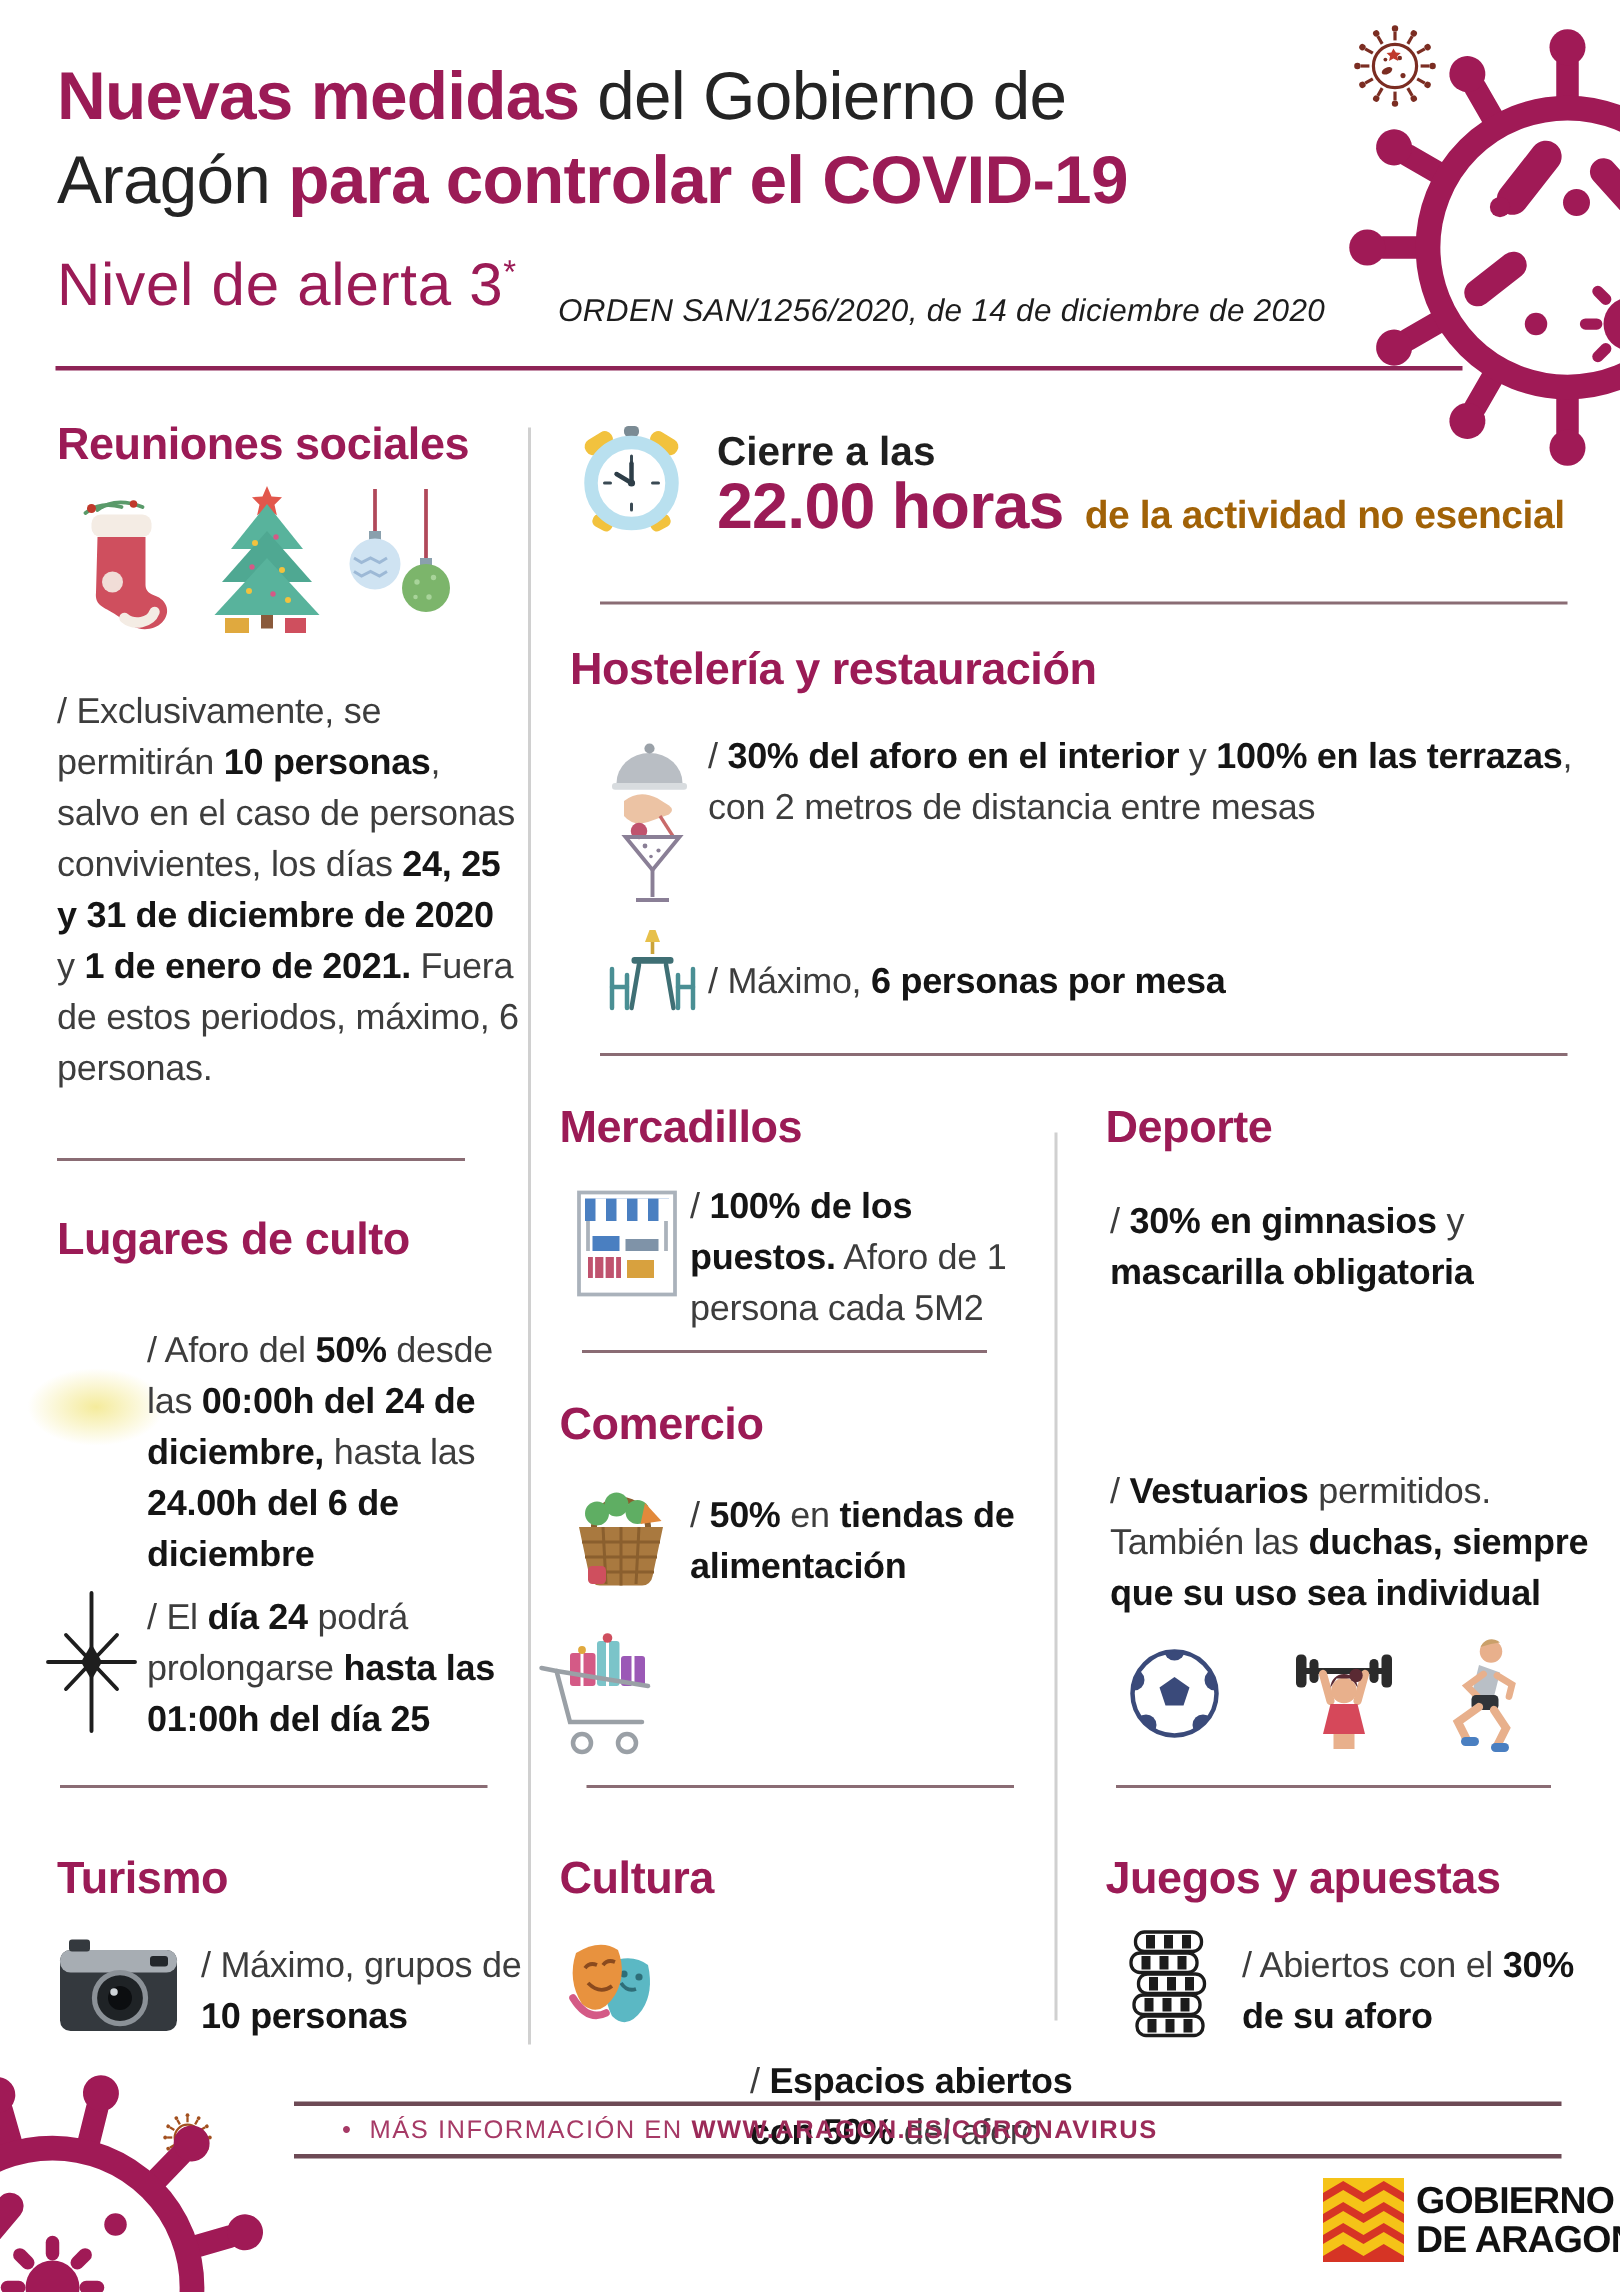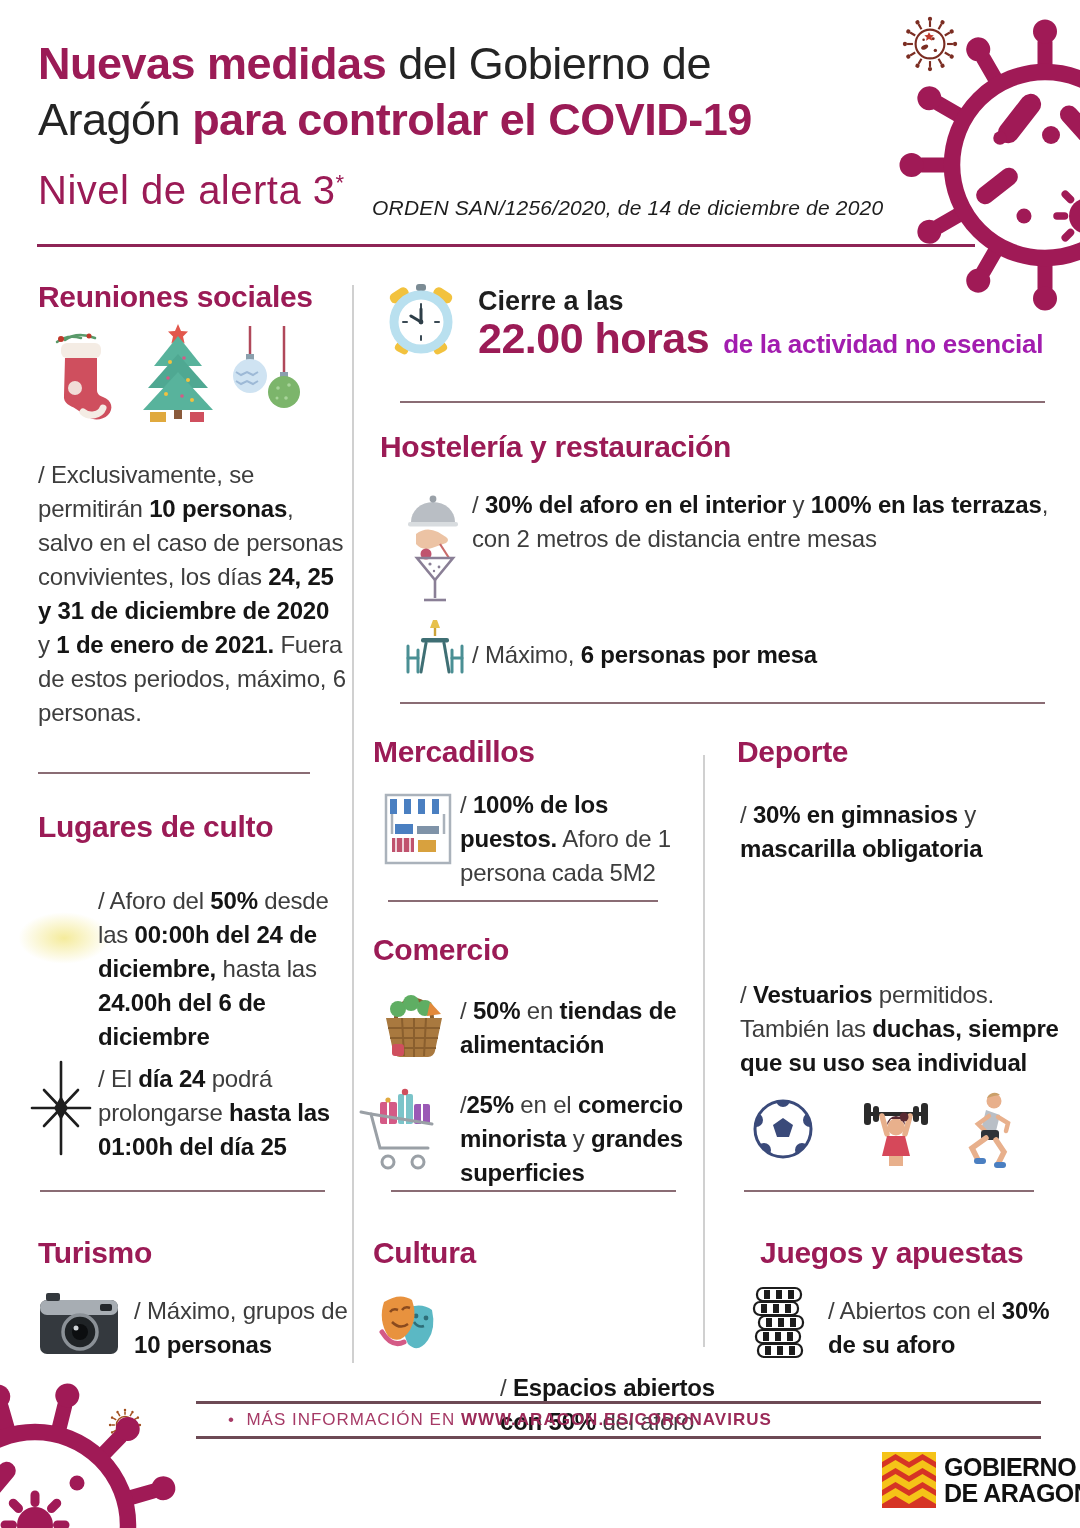--- a/index.html
+++ b/index.html
@@ -23,21 +23,21 @@
   .c-dark{color:#242424;font-weight:400;}
   .alert{font-size:40px;color:var(--accent);font-weight:400;letter-spacing:0.5px;}
   .alert sup{font-size:22px;}
   .order{font-size:21px;font-style:italic;font-weight:400;color:#1d1d1d;letter-spacing:0.2px;}
   .sec-title{font-size:30px;font-weight:700;color:var(--accent);letter-spacing:-0.3px;white-space:nowrap;}
   .body-text{font-size:24px;line-height:34px;color:var(--body);letter-spacing:-0.2px;}
   .body-text .b,.b{font-weight:700;color:var(--bold);}
   .closure-intro{font-size:27px;font-weight:700;color:#1f1f1f;}
   .closure-row{display:flex;align-items:baseline;}
   .closure-time{font-size:43px;font-weight:700;color:var(--accent);letter-spacing:-0.5px;}
-  .closure-suffix{font-size:26px;font-weight:700;color:#a21caf;margin-left:14px;letter-spacing:-0.3px;}
+  .closure-suffix{font-size:26px;font-weight:700;color:#a16207;margin-left:14px;letter-spacing:-0.3px;}
   .footer-info{font-size:17px;color:#a63a66;letter-spacing:1px;white-space:nowrap;}
   .footer-info .lk{font-weight:700;color:#9b2a58;}
   .logo-text{font-size:25px;line-height:26px;font-weight:700;color:#111;letter-spacing:-0.5px;white-space:nowrap;}
   svg{display:block;}
 </style>
 </head>
 <body>
 
 <div id="poster">
 
@@ -356,21 +356,20 @@
       </g>
     <circle cx="47" cy="6" r="3.2" fill="#cf4f5e"></circle>
       <circle cx="30" cy="14" r="2.6" fill="#e0a93e"></circle>
     <g stroke="#9aa0a6" stroke-width="3" fill="none" stroke-linecap="round">
       <polyline points="3,26 13,28 22,62 70,62"></polyline>
       <polyline points="13,28 74,38"></polyline>
     </g>
     <circle cx="30" cy="76" r="6" fill="none" stroke="#9aa0a6" stroke-width="3"></circle>
     <circle cx="60" cy="76" r="6" fill="none" stroke="#9aa0a6" stroke-width="3"></circle>
   </svg>
-  <div class="abs body-text" style="left:460px;top:1088px;width:252px;"><span>/</span><span class="b">25%</span><span> en el </span><span class="b">comercio minorista</span><span> y </span><span class="b">grandes superficies</span></div>
 
   <div class="hr" style="left:391px;top:1190px;width:285px;"></div>
 
   <div class="abs sec-title" style="left:373px;top:1236px;">Cultura</div>
   <svg class="abs" style="left:376px;top:1288px;" width="76" height="70" viewBox="0 0 76 70">
     <path d="M30 20 q16 -6 26 2 q4 18 -4 30 q-10 14 -20 4 q-8 -16 -2 -36" fill="#5bb8c4"></path>
     <path d="M38 34 q4 6 10 4" stroke="#2e6e78" stroke-width="2.5" fill="none"></path>
     <circle cx="40" cy="28" r="2.4" fill="#2e6e78"></circle>
       <circle cx="50" cy="30" r="2.4" fill="#2e6e78"></circle>
     <path d="M8 14 q16 -10 28 -2 q6 16 -2 30 q-10 16 -22 6 q-10 -16 -4 -34" fill="#e8923e"></path>
@@ -431,21 +430,21 @@
     <g stroke="#e8b08c" stroke-width="5.5" stroke-linecap="round" fill="none">
       <polyline points="36,48 22,58 28,70"></polyline>
         <polyline points="46,50 54,62 48,74"></polyline>
     </g>
     <rect x="24" y="68" width="12" height="6" rx="3" fill="#4a7fc1"></rect>
     <rect x="44" y="72" width="12" height="6" rx="3" fill="#4a7fc1"></rect>
   </svg>
 
   <div class="hr" style="left:744px;top:1190px;width:290px;"></div>
 
-  <div class="abs sec-title" style="left:760px;top:1236px;text-align:center;">Juegos y apuestas</div>
+  <div class="abs sec-title" style="left:737px;top:1236px;text-align:center;">Juegos y apuestas</div>
   <svg class="abs" style="left:752px;top:1286px;" width="54" height="74" viewBox="0 0 54 74">
     <g>
       <rect x="5" y="2" width="44" height="13" rx="6" fill="#fff" stroke="#1c1c1c" stroke-width="2.2"></rect>
       <g fill="#1c1c1c">
           <rect x="12" y="4" width="6" height="9"></rect>
           <rect x="24" y="4" width="6" height="9"></rect>
           <rect x="36" y="4" width="6" height="9"></rect>
         </g>
       <rect x="2" y="16" width="44" height="13" rx="6" fill="#fff" stroke="#1c1c1c" stroke-width="2.2"></rect>
       <g fill="#1c1c1c">

